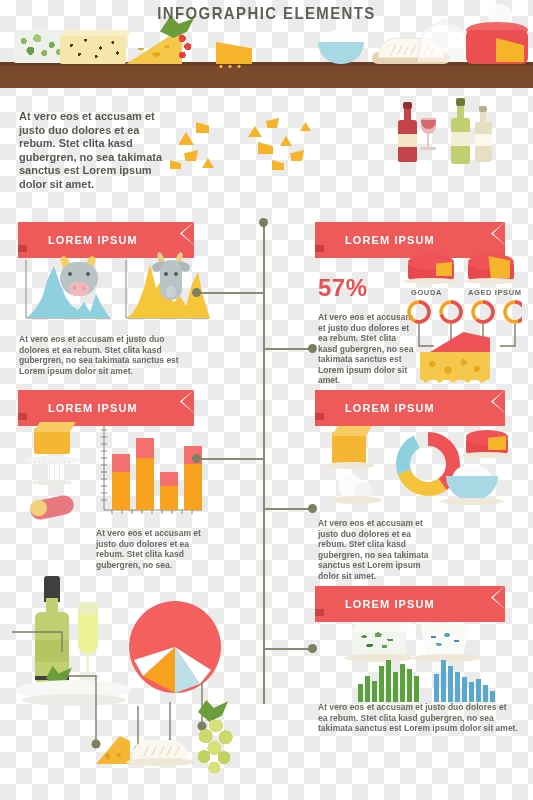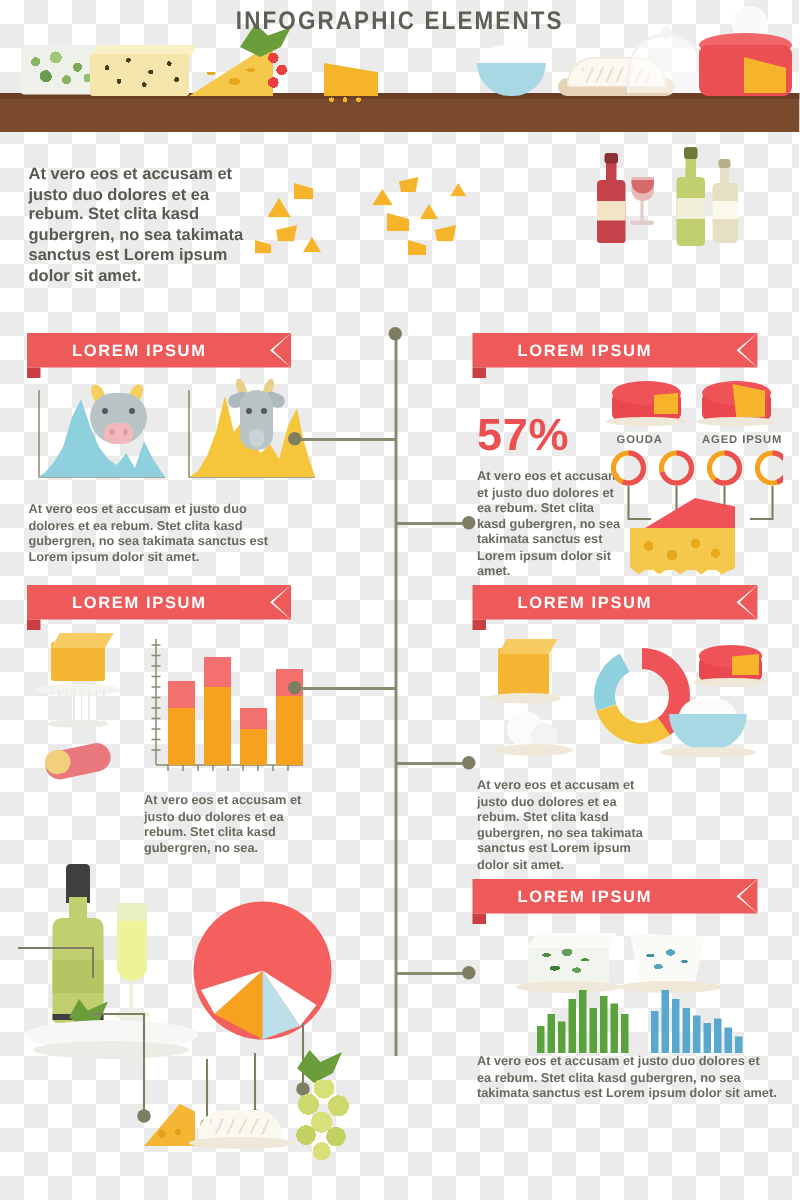--- a/index.html
+++ b/index.html
@@ -116,21 +116,21 @@
 
   
   .b-wine{position:absolute;}
   .b-body{position:absolute;border-radius:3px;}
   .b-neck{position:absolute;}
   .b-cap{position:absolute;border-radius:2px;}
   .b-label{position:absolute;}
 
   
   .ribbon{
-    position:absolute; height:23px; background:#ee5959;
+    position:absolute; height:36px; background:#ee5959;
     display:flex; align-items:center;
   }
   .ribbon::after{
     content:""; position:absolute; right:0; top:0; width:12px; height:23px;
     background:#fff; clip-path:polygon(100% 0,100% 100%,0 50%);
     background:inherit; filter:none;
   }
   .ribbon-label{
     font-family:"Liberation Sans Narrow","Liberation Sans",sans-serif;
     font-size:11px; font-weight:bold; letter-spacing:1.1px; color:#ffffff;
@@ -150,21 +150,21 @@
     position:absolute;
   }
 
   
   .about-word{
     position:absolute;
     font-family:"Liberation Sans Narrow","Liberation Sans",sans-serif;
     font-weight:bold; letter-spacing:.5px;
   }
   .about-about{ left:318px; top:250px; font-size:25px; color:#8a5a2b; }
-  .about-pct{ left:318px; top:274px; font-size:30px; color:#ec4f52; }
+  .about-pct{ left:318px; top:274px; font-size:24px; color:#ec4f52; }
 
   .mini-label{
     position:absolute;
     font-family:"Liberation Sans Narrow","Liberation Sans",sans-serif;
     font-size:7.5px; letter-spacing:.6px; color:#6a6a5e; font-weight:bold;
   }
   svg{display:block;}
 </style>
 </head>
 <body>

